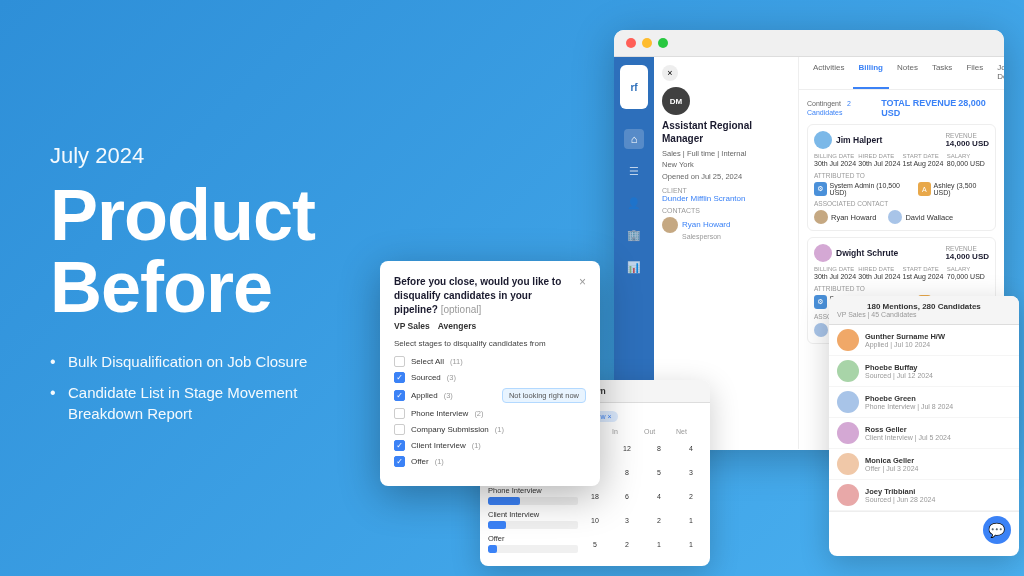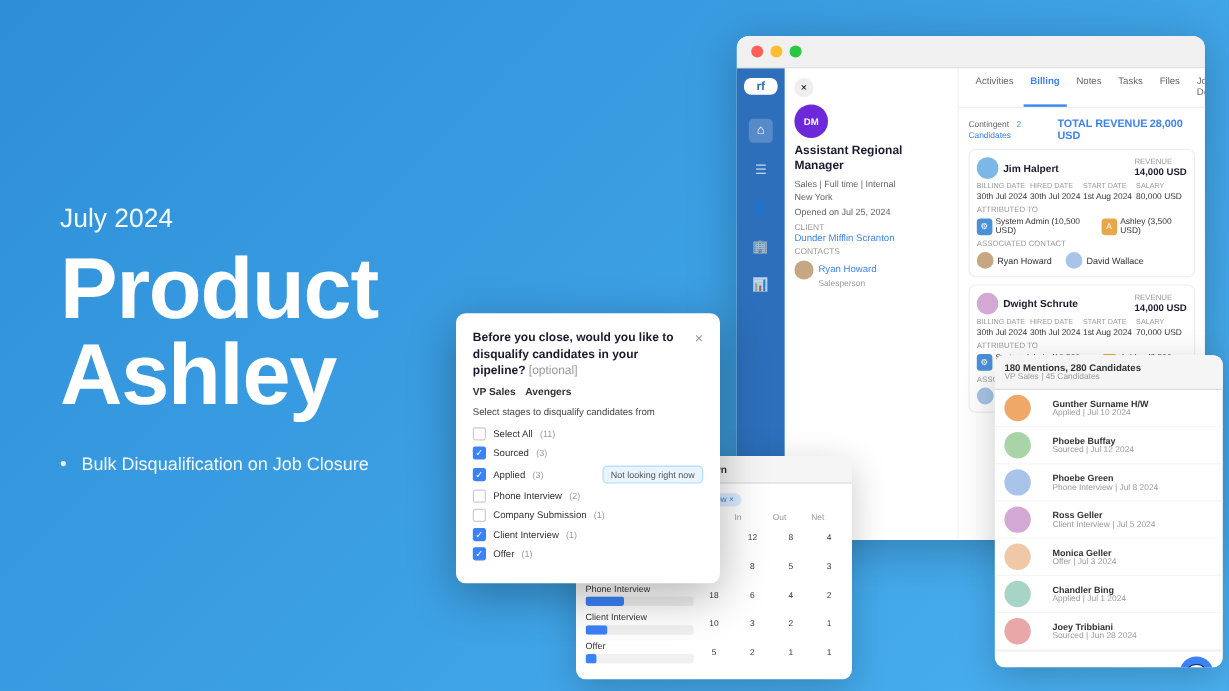--- a/index.html
+++ b/index.html
@@ -125,21 +125,21 @@
       background: #2d6fbb;
       display: flex;
       flex-direction: column;
       align-items: center;
       padding: 8px 0;
       gap: 12px;
     }
 
     .sidebar-logo {
       width: 28px;
-      height: 14px;
+      height: 44px;
       background: white;
       border-radius: 6px;
       display: flex;
       align-items: center;
       justify-content: center;
       font-size: 10px;
       font-weight: bold;
       color: #2d6fbb;
       margin-bottom: 8px;
     }
@@ -179,21 +179,21 @@
       justify-content: center;
       font-size: 9px;
       margin-bottom: 6px;
       cursor: pointer;
     }
 
     .job-logo-circle {
       width: 28px;
       height: 28px;
       border-radius: 50%;
-      background: #6d28d9;
+      background: #404040;
       display: flex;
       align-items: center;
       justify-content: center;
       color: white;
       font-size: 8px;
       font-weight: bold;
       margin-bottom: 4px;
     }
 
     .job-title {
@@ -606,31 +606,32 @@
     .candidates-header {
       background: #f5f5f5;
       padding: 6px 8px;
       border-bottom: 1px solid #ddd;
     }
 
     .candidates-title {
       font-size: 8px;
       font-weight: 600;
       color: #333;
+      margin-left: 30px;
     }
 
     .candidates-subtitle {
       font-size: 7px;
       color: #999;
     }
 
     .candidate-list-item {
       display: flex;
       align-items: center;
-      gap: 18px;
+      gap: 6px;
       padding: 4px 8px;
       border-bottom: 1px solid #f5f5f5;
     }
 
     .cand-avatar {
       width: 22px;
       height: 22px;
       border-radius: 50%;
       flex-shrink: 0;
     }
@@ -666,23 +667,24 @@
     }
   </style>
 </head>
 <body>
 
 <div class="main-container">
 
   <div class="left-panel">
     <div class="month-label">July 2024</div>
     <div class="title-product">Product</div>
-    <div class="title-update">Ashley</div>
+    <div class="title-update">Before</div>
     <ul class="bullet-list">
       <li>Bulk Disqualification on Job Closure</li>
+      <li>Candidate List in Stage Movement Breakdown Report</li>
     </ul>
   </div>
 
   <div class="right-panel">
 
     <div class="browser-window main-app">
       <div class="browser-titlebar">
         <div class="dot dot-red"></div>
         <div class="dot dot-yellow"></div>
         <div class="dot dot-green"></div>
@@ -1009,27 +1011,20 @@
       </div>
     </div>
           <div class="candidate-list-item">
       <div class="cand-avatar" style="background:#f0c8a8;"></div>
       <div class="cand-info">
         <div class="cand-list-name">Monica Geller</div>
         <div class="cand-list-detail">Offer | Jul 3 2024</div>
       </div>
     </div>
           <div class="candidate-list-item">
-      <div class="cand-avatar" style="background:#a8d4c8;"></div>
-      <div class="cand-info">
-        <div class="cand-list-name">Chandler Bing</div>
-        <div class="cand-list-detail">Applied | Jul 1 2024</div>
-      </div>
-    </div>
-          <div class="candidate-list-item">
       <div class="cand-avatar" style="background:#e8a8a8;"></div>
       <div class="cand-info">
         <div class="cand-list-name">Joey Tribbiani</div>
         <div class="cand-list-detail">Sourced | Jun 28 2024</div>
       </div>
     </div>
         </div>
       <div style="display:flex;align-items:center;justify-content:flex-end;padding:4px 8px;border-top:1px solid #eee;">
         <div style="width:28px;height:28px;border-radius:50%;background:#3b82f6;display:flex;align-items:center;justify-content:center;color:white;font-size:14px;cursor:pointer;">💬</div>
       </div>

